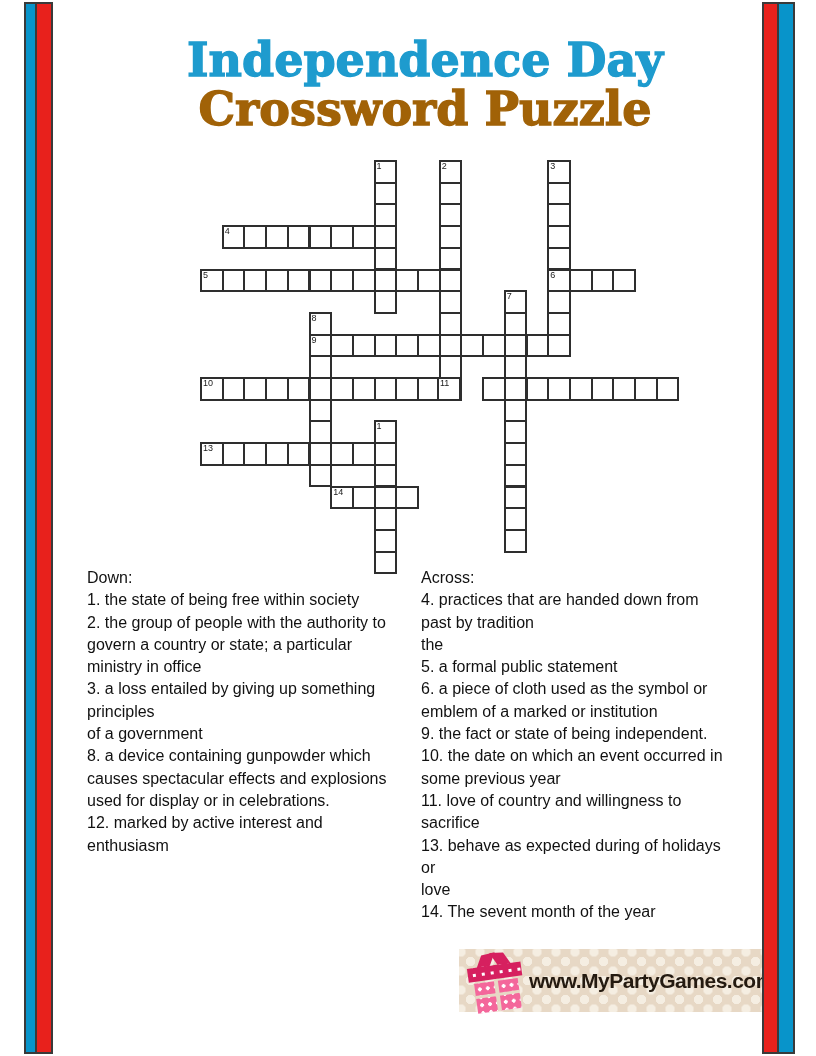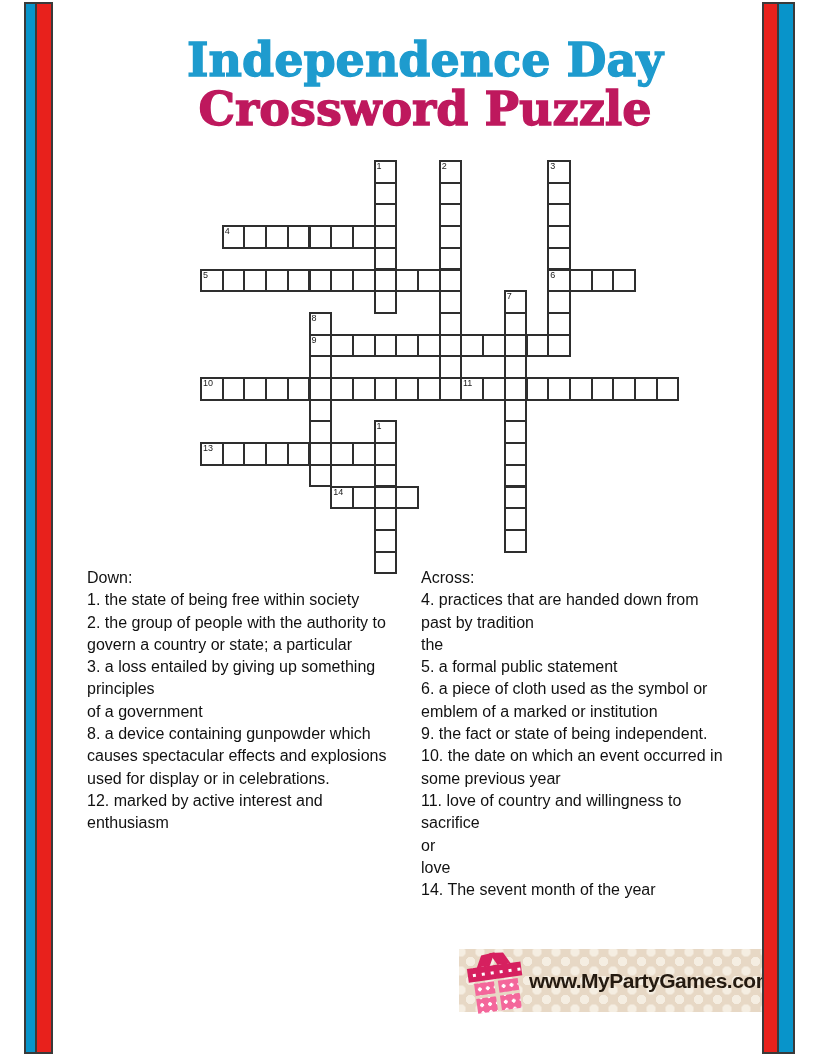--- a/index.html
+++ b/index.html
@@ -59,21 +59,21 @@
 
 <div class="page">
 
   <div class="stripe lb" style="background: rgb(8, 148, 202); border-color: rgb(58, 58, 58);"></div>
   <div class="stripe lr" style="background: rgb(232, 33, 28); border-color: rgb(58, 58, 58);"></div>
   <div class="stripe rr" style="background: rgb(232, 33, 28); border-color: rgb(58, 58, 58);"></div>
   <div class="stripe rb" style="background: rgb(8, 148, 202); border-color: rgb(58, 58, 58);"></div>
 
   <div class="title">
     <div class="title-line" id="title1" style="color: rgb(30, 155, 206);">Independence Day</div>
-    <div class="title-line" id="title2" style="color: #be185d;">Crossword Puzzle</div>
+    <div class="title-line" id="title2" style="color: #a16207;">Crossword Puzzle</div>
   </div>
 
   <div id="grid">
       <div class="cell" style="left: 373.6px; top: 160px; width: 23.7px; height: 23.7px; border-color: rgb(46, 46, 46);">
         <span class="num">1</span>
       </div>
       <div class="cell" style="left: 373.6px; top: 181.7px; width: 23.7px; height: 23.7px; border-color: rgb(46, 46, 46);"></div>
       <div class="cell" style="left: 373.6px; top: 203.4px; width: 23.7px; height: 23.7px; border-color: rgb(46, 46, 46);"></div>
       <div class="cell" style="left: 373.6px; top: 225.1px; width: 23.7px; height: 23.7px; border-color: rgb(46, 46, 46);"></div>
       <div class="cell" style="left: 373.6px; top: 246.8px; width: 23.7px; height: 23.7px; border-color: rgb(46, 46, 46);"></div>
@@ -168,21 +168,21 @@
       </div>
       <div class="cell" style="left: 221.7px; top: 377px; width: 23.7px; height: 23.7px; border-color: rgb(46, 46, 46);"></div>
       <div class="cell" style="left: 243.4px; top: 377px; width: 23.7px; height: 23.7px; border-color: rgb(46, 46, 46);"></div>
       <div class="cell" style="left: 265.1px; top: 377px; width: 23.7px; height: 23.7px; border-color: rgb(46, 46, 46);"></div>
       <div class="cell" style="left: 286.8px; top: 377px; width: 23.7px; height: 23.7px; border-color: rgb(46, 46, 46);"></div>
       <div class="cell" style="left: 330.2px; top: 377px; width: 23.7px; height: 23.7px; border-color: rgb(46, 46, 46);"></div>
       <div class="cell" style="left: 351.9px; top: 377px; width: 23.7px; height: 23.7px; border-color: rgb(46, 46, 46);"></div>
       <div class="cell" style="left: 373.6px; top: 377px; width: 23.7px; height: 23.7px; border-color: rgb(46, 46, 46);"></div>
       <div class="cell" style="left: 395.3px; top: 377px; width: 23.7px; height: 23.7px; border-color: rgb(46, 46, 46);"></div>
       <div class="cell" style="left: 417px; top: 377px; width: 23.7px; height: 23.7px; border-color: rgb(46, 46, 46);"></div>
-      <div class="cell" style="left: 460px; top: 377px; width: 23.7px; height: 23.7px; border-color: rgb(46, 46, 46); text-decoration: underline;">
+      <div class="cell" style="left: 437px; top: 377px; width: 23.7px; height: 23.7px; border-color: rgb(46, 46, 46); text-decoration: underline;">
         <span class="num">11</span>
       </div>
       <div class="cell" style="left: 482.1px; top: 377px; width: 23.7px; height: 23.7px; border-color: rgb(46, 46, 46);"></div>
       <div class="cell" style="left: 525.5px; top: 377px; width: 23.7px; height: 23.7px; border-color: rgb(46, 46, 46);"></div>
       <div class="cell" style="left: 547.2px; top: 377px; width: 23.7px; height: 23.7px; border-color: rgb(46, 46, 46);"></div>
       <div class="cell" style="left: 568.9px; top: 377px; width: 23.7px; height: 23.7px; border-color: rgb(46, 46, 46);"></div>
       <div class="cell" style="left: 590.6px; top: 377px; width: 23.7px; height: 23.7px; border-color: rgb(46, 46, 46);"></div>
       <div class="cell" style="left: 612.3px; top: 377px; width: 23.7px; height: 23.7px; border-color: rgb(46, 46, 46);"></div>
       <div class="cell" style="left: 634px; top: 377px; width: 23.7px; height: 23.7px; border-color: rgb(46, 46, 46);"></div>
       <div class="cell" style="left: 655.7px; top: 377px; width: 23.7px; height: 23.7px; border-color: rgb(46, 46, 46);"></div>
@@ -210,20 +210,21 @@
       <div class="cell" style="left: 351.9px; top: 485.5px; width: 23.7px; height: 23.7px; border-color: rgb(46, 46, 46);"></div>
       <div class="cell" style="left: 395.3px; top: 485.5px; width: 23.7px; height: 23.7px; border-color: rgb(46, 46, 46);"></div>
     </div>
 
   <div class="clues down">
     <div class="clue-line">Down:</div>
     <div id="down-lines">
         <div class="clue-line">1. the state of being free within society</div>
         <div class="clue-line">2. the group of people with the authority to</div>
         <div class="clue-line">govern a country or state; a particular</div>
+        <div class="clue-line">ministry in office</div>
         <div class="clue-line">3. a loss entailed by giving up something</div>
         <div class="clue-line">principles</div>
         <div class="clue-line">of a government</div>
         <div class="clue-line">8. a device containing gunpowder which</div>
         <div class="clue-line">causes spectacular effects and explosions</div>
         <div class="clue-line">used for display or in celebrations.</div>
         <div class="clue-line">12. marked by active interest and</div>
         <div class="clue-line">enthusiasm</div>
       </div>
   </div>
@@ -235,20 +236,21 @@
         <div class="clue-line">past by tradition</div>
         <div class="clue-line">the</div>
         <div class="clue-line">5. a formal public statement</div>
         <div class="clue-line">6. a piece of cloth used as the symbol or</div>
         <div class="clue-line">emblem of a marked or institution</div>
         <div class="clue-line">9. the fact or state of being independent.</div>
         <div class="clue-line">10. the date on which an event occurred in</div>
         <div class="clue-line">some previous year</div>
         <div class="clue-line">11. love of country and willingness to</div>
         <div class="clue-line">sacrifice</div>
+        <div class="clue-line">13. behave as expected during of holidays</div>
         <div class="clue-line">or</div>
         <div class="clue-line">love</div>
         <div class="clue-line">14. The sevent month of the year</div>
       </div>
   </div>
 
   <div class="banner" style="background-color: rgb(231, 216, 197);">
     <div class="gift">
       <div class="bow-l" style="background-color: rgb(214, 32, 95);"></div>
       <div class="bow-r" style="background-color: rgb(214, 32, 95);"></div>

